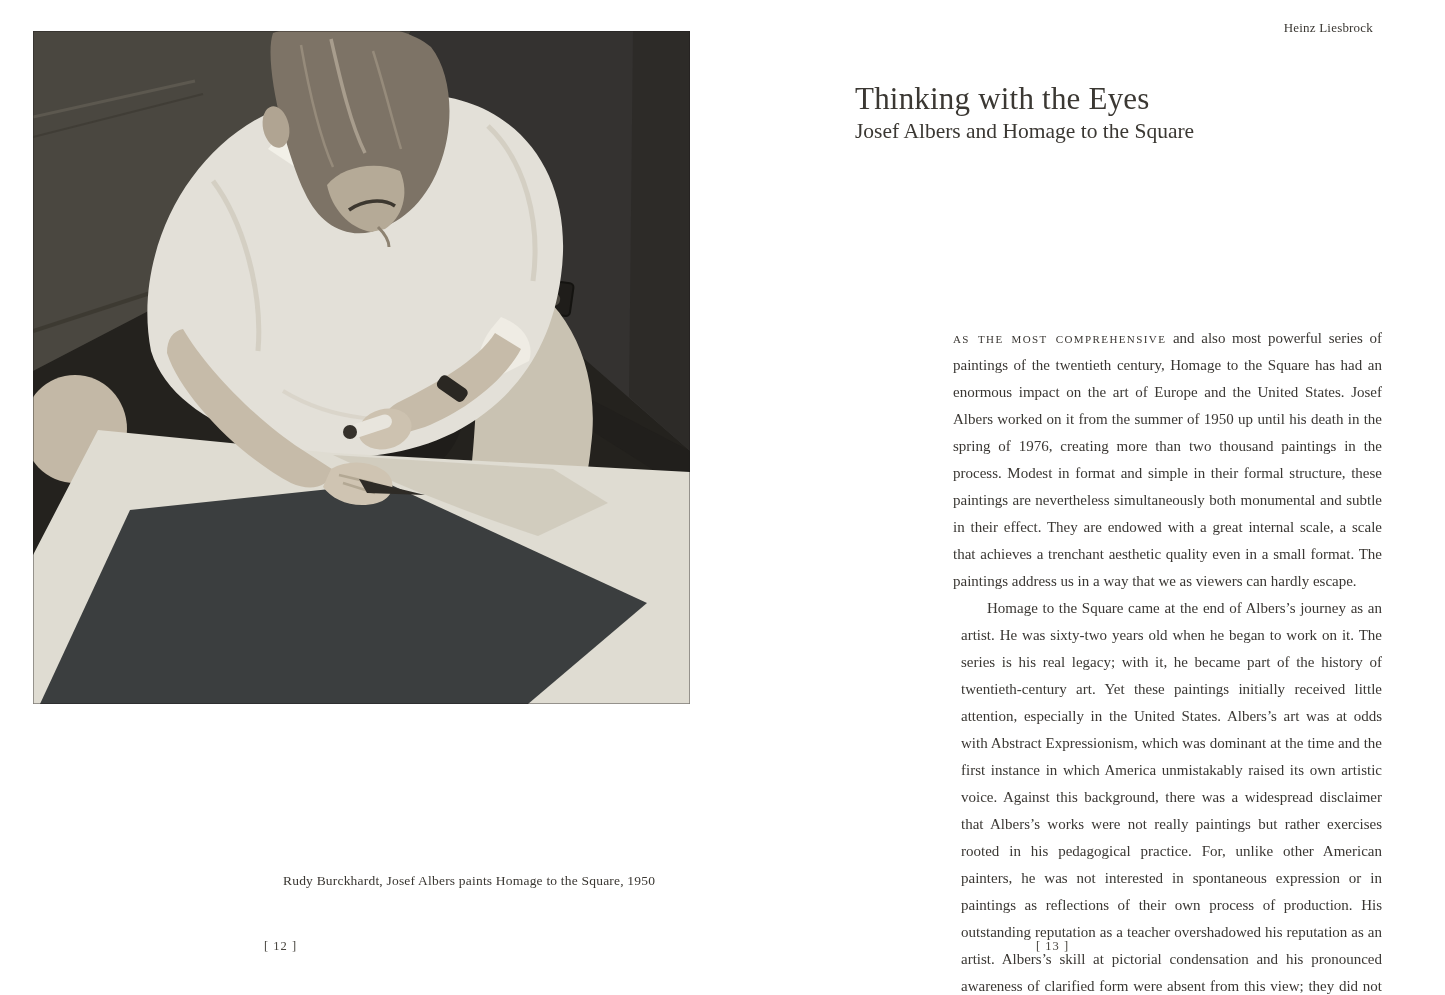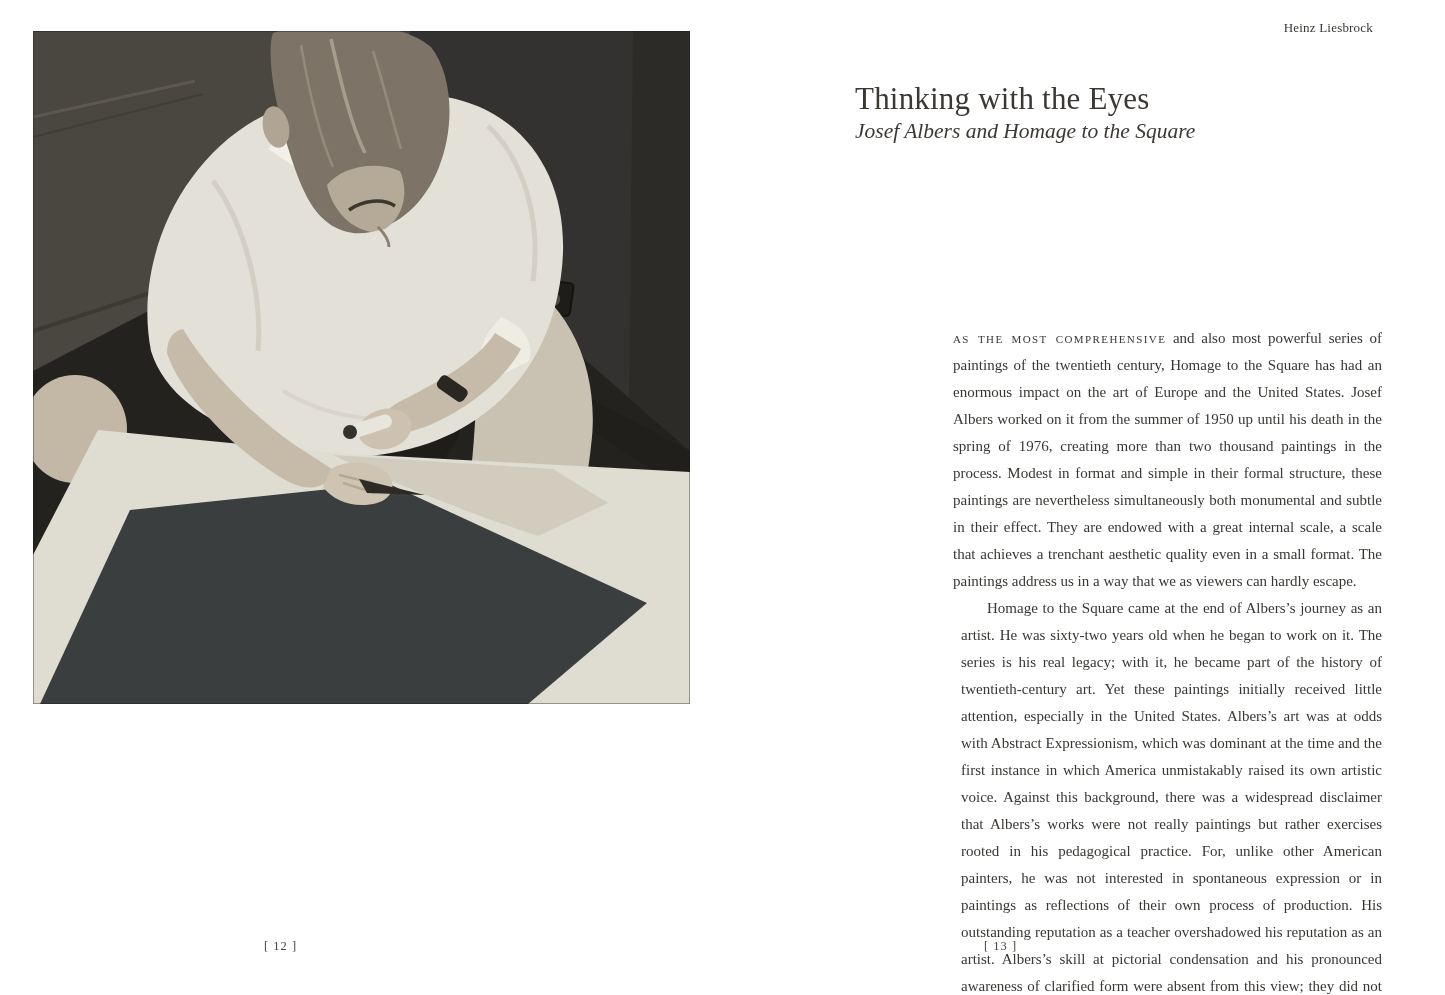--- a/index.html
+++ b/index.html
@@ -5,26 +5,26 @@
   html,body{margin:0;padding:0;background:#ffffff;}
   .spread{position:relative;width:1445px;height:995px;background:#ffffff;overflow:hidden;
           font-family:"Liberation Serif","DejaVu Serif",serif;color:#35322d;}
   
   .photo-frame{position:absolute;left:33px;top:31px;width:657px;height:673px;background:#262420;}
   .photo-frame svg{display:block;width:100%;height:100%;}
   .caption{position:absolute;left:283px;top:873px;width:420px;font-size:13.5px;
            letter-spacing:.2px;color:#3a3732;white-space:nowrap;}
   .folio{position:absolute;font-size:12.5px;letter-spacing:1px;color:#45423c;}
   .folio-left{left:264px;top:939px;}
-  .folio-right{left:984px;top:939px;}
+  .folio-right{left:1036px;top:939px;}
   
   .author{position:absolute;right:72px;top:20px;font-size:13px;letter-spacing:.2px;color:#3a3732;}
   .title-block{position:absolute;left:855px;top:84px;}
   .essay-title{font-size:31px;letter-spacing:.2px;color:#3b3833;line-height:30px;}
-  .essay-subtitle{font-style:italic;font-size:21.5px;color:#3b3833;line-height:30px;margin-top:2px;}
+  .essay-subtitle{font-size:21.5px;color:#3b3833;line-height:30px;margin-top:2px;}
   .essay-body{position:absolute;left:953px;top:325px;width:429px;font-size:15px;
               line-height:27px;text-align:justify;color:#3a3733;}
   .essay-body p{margin:0;}
   .essay-body p + p{text-indent:26px;margin-left:8px;}
   .lead-caps{font-variant:small-caps;letter-spacing:1.4px;}
 </style>
 </head>
 <body>
 
 <div class="spread">
@@ -96,20 +96,21 @@
         <path fill="#c6bba9" d="M150,298 C172,336 224,390 268,418 L302,440 C294,458 276,460 258,452 C208,426 148,366 134,322 C134,308 140,300 150,298 Z"></path>
         <path fill="#cfc4b2" d="M298,438 C316,428 340,430 354,442 C364,452 360,468 344,472 C322,478 300,470 290,456 Z"></path>
         <path d="M310,452 L342,462 M306,444 L340,452" stroke="#b3a894" stroke-width="2.5" fill="none"></path>
         <polygon points="326,448 392,464 334,462" fill="#2e2b26"></polygon>
       </g>
 
       <rect x="0" y="0" width="657" height="673" fill="none" stroke="#1b1a17" stroke-width="1.5" opacity=".5"></rect>
     </svg>
   </div>
 
+  <div class="caption">Rudy Burckhardt, Josef Albers paints Homage to the Square, 1950</div>
   <div class="folio folio-left">[ 12 ]</div>
 
   <div class="author">Heinz Liesbrock</div>
 
   <div class="title-block">
     <div class="essay-title">Thinking with the Eyes</div>
     <div class="essay-subtitle">Josef Albers and Homage to the Square</div>
   </div>
 
   <div class="essay-body">

